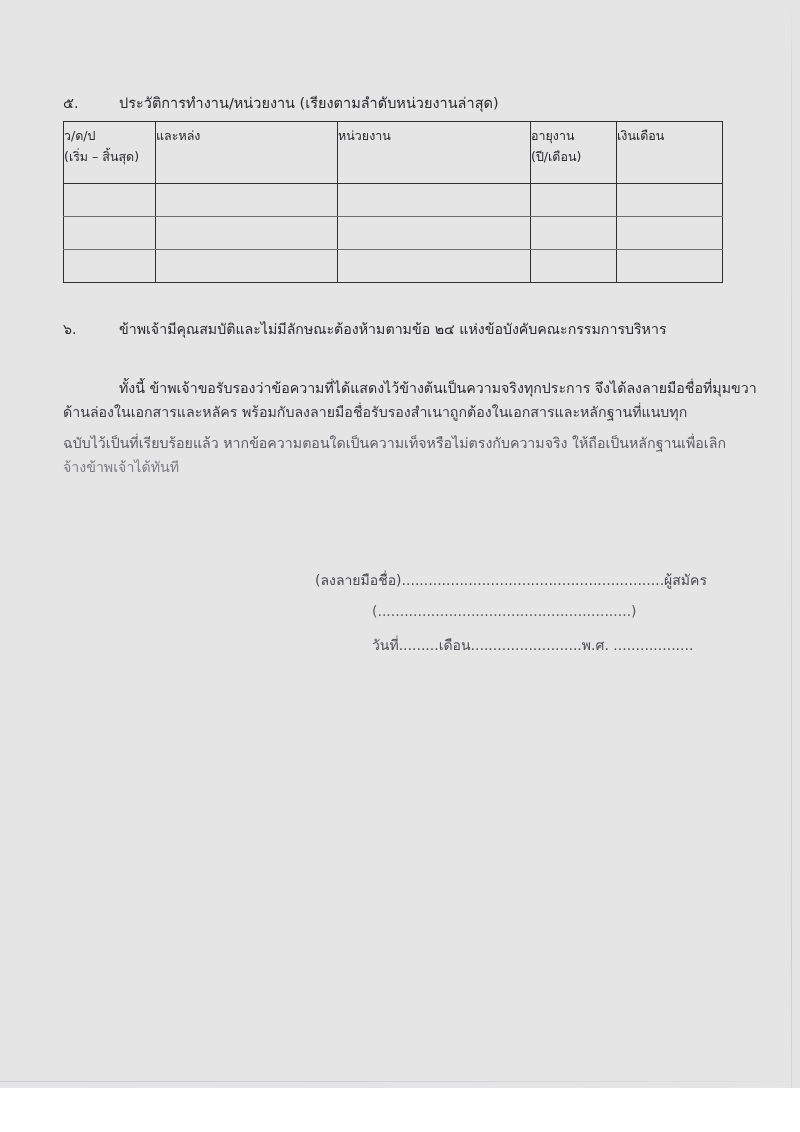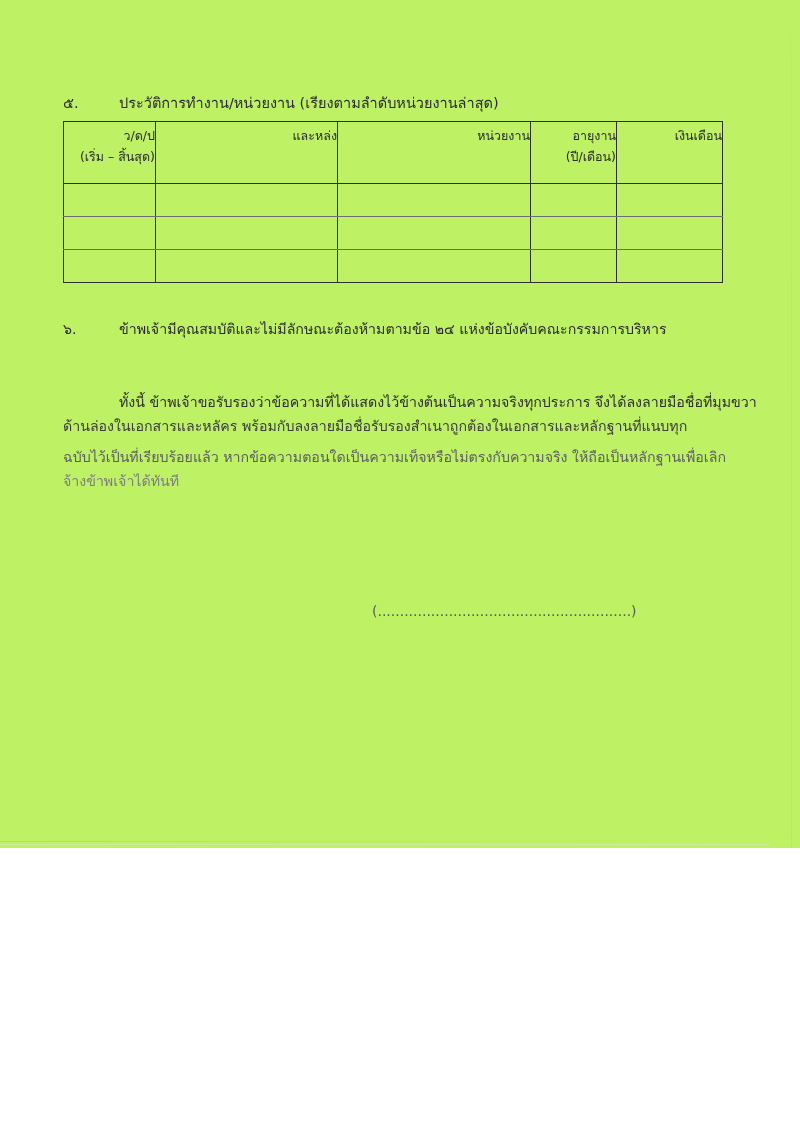--- a/index.html
+++ b/index.html
@@ -6,22 +6,22 @@
     margin: 0;
     padding: 0;
     background: #ffffff;
   }
   body {
     font-family: "DejaVu Sans", "Liberation Sans", sans-serif;
   }
   #page {
     position: relative;
     width: 800px;
-    height: 848px;
-    background: #bef264;
+    height: 1088px;
+    background: #e5e5e5;
     overflow: hidden;
   }
   
   .scan-edge-right {
     position: absolute;
     top: 0;
     right: 8px;
     width: 1px;
     height: 1126px;
     background: linear-gradient(to bottom, rgba(255,255,255,0) 0%, rgba(200,202,206,0.55) 7%, rgba(196,198,203,0.75) 85%, rgba(205,207,211,0.5) 100%);
@@ -71,21 +71,21 @@
     border-collapse: collapse;
     table-layout: fixed;
   }
   .work-table th, .work-table td {
     border: 1px solid #2f2f33;
     padding: 0;
     vertical-align: top;
   }
   .work-table th {
     font-weight: normal;
-    text-align: right;
+    text-align: left;
     height: 56px;
     color: #2b2b2f;
     font-size: 12.5px;
     padding-top: 5px;
   }
   .work-table th .l1 { display: block; line-height: 1.45; }
   .work-table th .l2 { display: block; line-height: 1.9; }
   .work-table tbody td {
     height: 32px;
   }
@@ -113,21 +113,21 @@
     line-height: 23.5px;
     text-align: left;
   }
   .para .num {
     display: inline-block;
     width: 56px;
   }
   #p6 { top: 318px; }
   #p6 .ln { display: block; white-space: nowrap; }
 
-  #p7 { top: 391px; }
+  #p7 { top: 377px; }
   #p7 .ln { display: block; white-space: nowrap; }
   #p7 .ln1 { text-indent: 56px; }
   
   #p7 .ln1 { color: #2e2e32; }
   #p7 .ln2 { color: #3b3b40; }
   #p7 .ln3 { color: #5d5d64; margin-top: 8px; }
   #p7 .ln4 { color: #7d7d85; }
 
   
   .sig {
@@ -211,15 +211,17 @@
     <span class="ln"><span class="num">๖.</span><span>ข้าพเจ้ามีคุณสมบัติและไม่มีลักษณะต้องห้ามตามข้อ ๒๔ แห่งข้อบังคับคณะกรรมการบริหาร</span></span>
   </div>
 
   <div class="para" id="p7">
     <span class="ln ln1">ทั้งนี้ ข้าพเจ้าขอรับรองว่าข้อความที่ได้แสดงไว้ข้างต้นเป็นความจริงทุกประการ จึงได้ลงลายมือชื่อที่มุมขวา</span>
     <span class="ln ln2">ด้านล่องในเอกสารและหลัคร พร้อมกับลงลายมือชื่อรับรองสำเนาถูกต้องในเอกสารและหลักฐานที่แนบทุก</span>
     <span class="ln ln3">ฉบับไว้เป็นที่เรียบร้อยแล้ว หากข้อความตอนใดเป็นความเท็จหรือไม่ตรงกับความจริง ให้ถือเป็นหลักฐานเพื่อเลิก</span>
     <span class="ln ln4">จ้างข้าพเจ้าได้ทันที</span>
   </div>
 
+  <div class="sig" id="sig-line">(ลงลายมือชื่อ)...........................................................ผู้สมัคร</div>
   <div class="sig" id="sig-name">(.........................................................)</div>
+  <div class="sig" id="sig-date">วันที่.........เดือน.........................พ.ศ. ..................</div>
 
 </div>
 
 </body></html>

